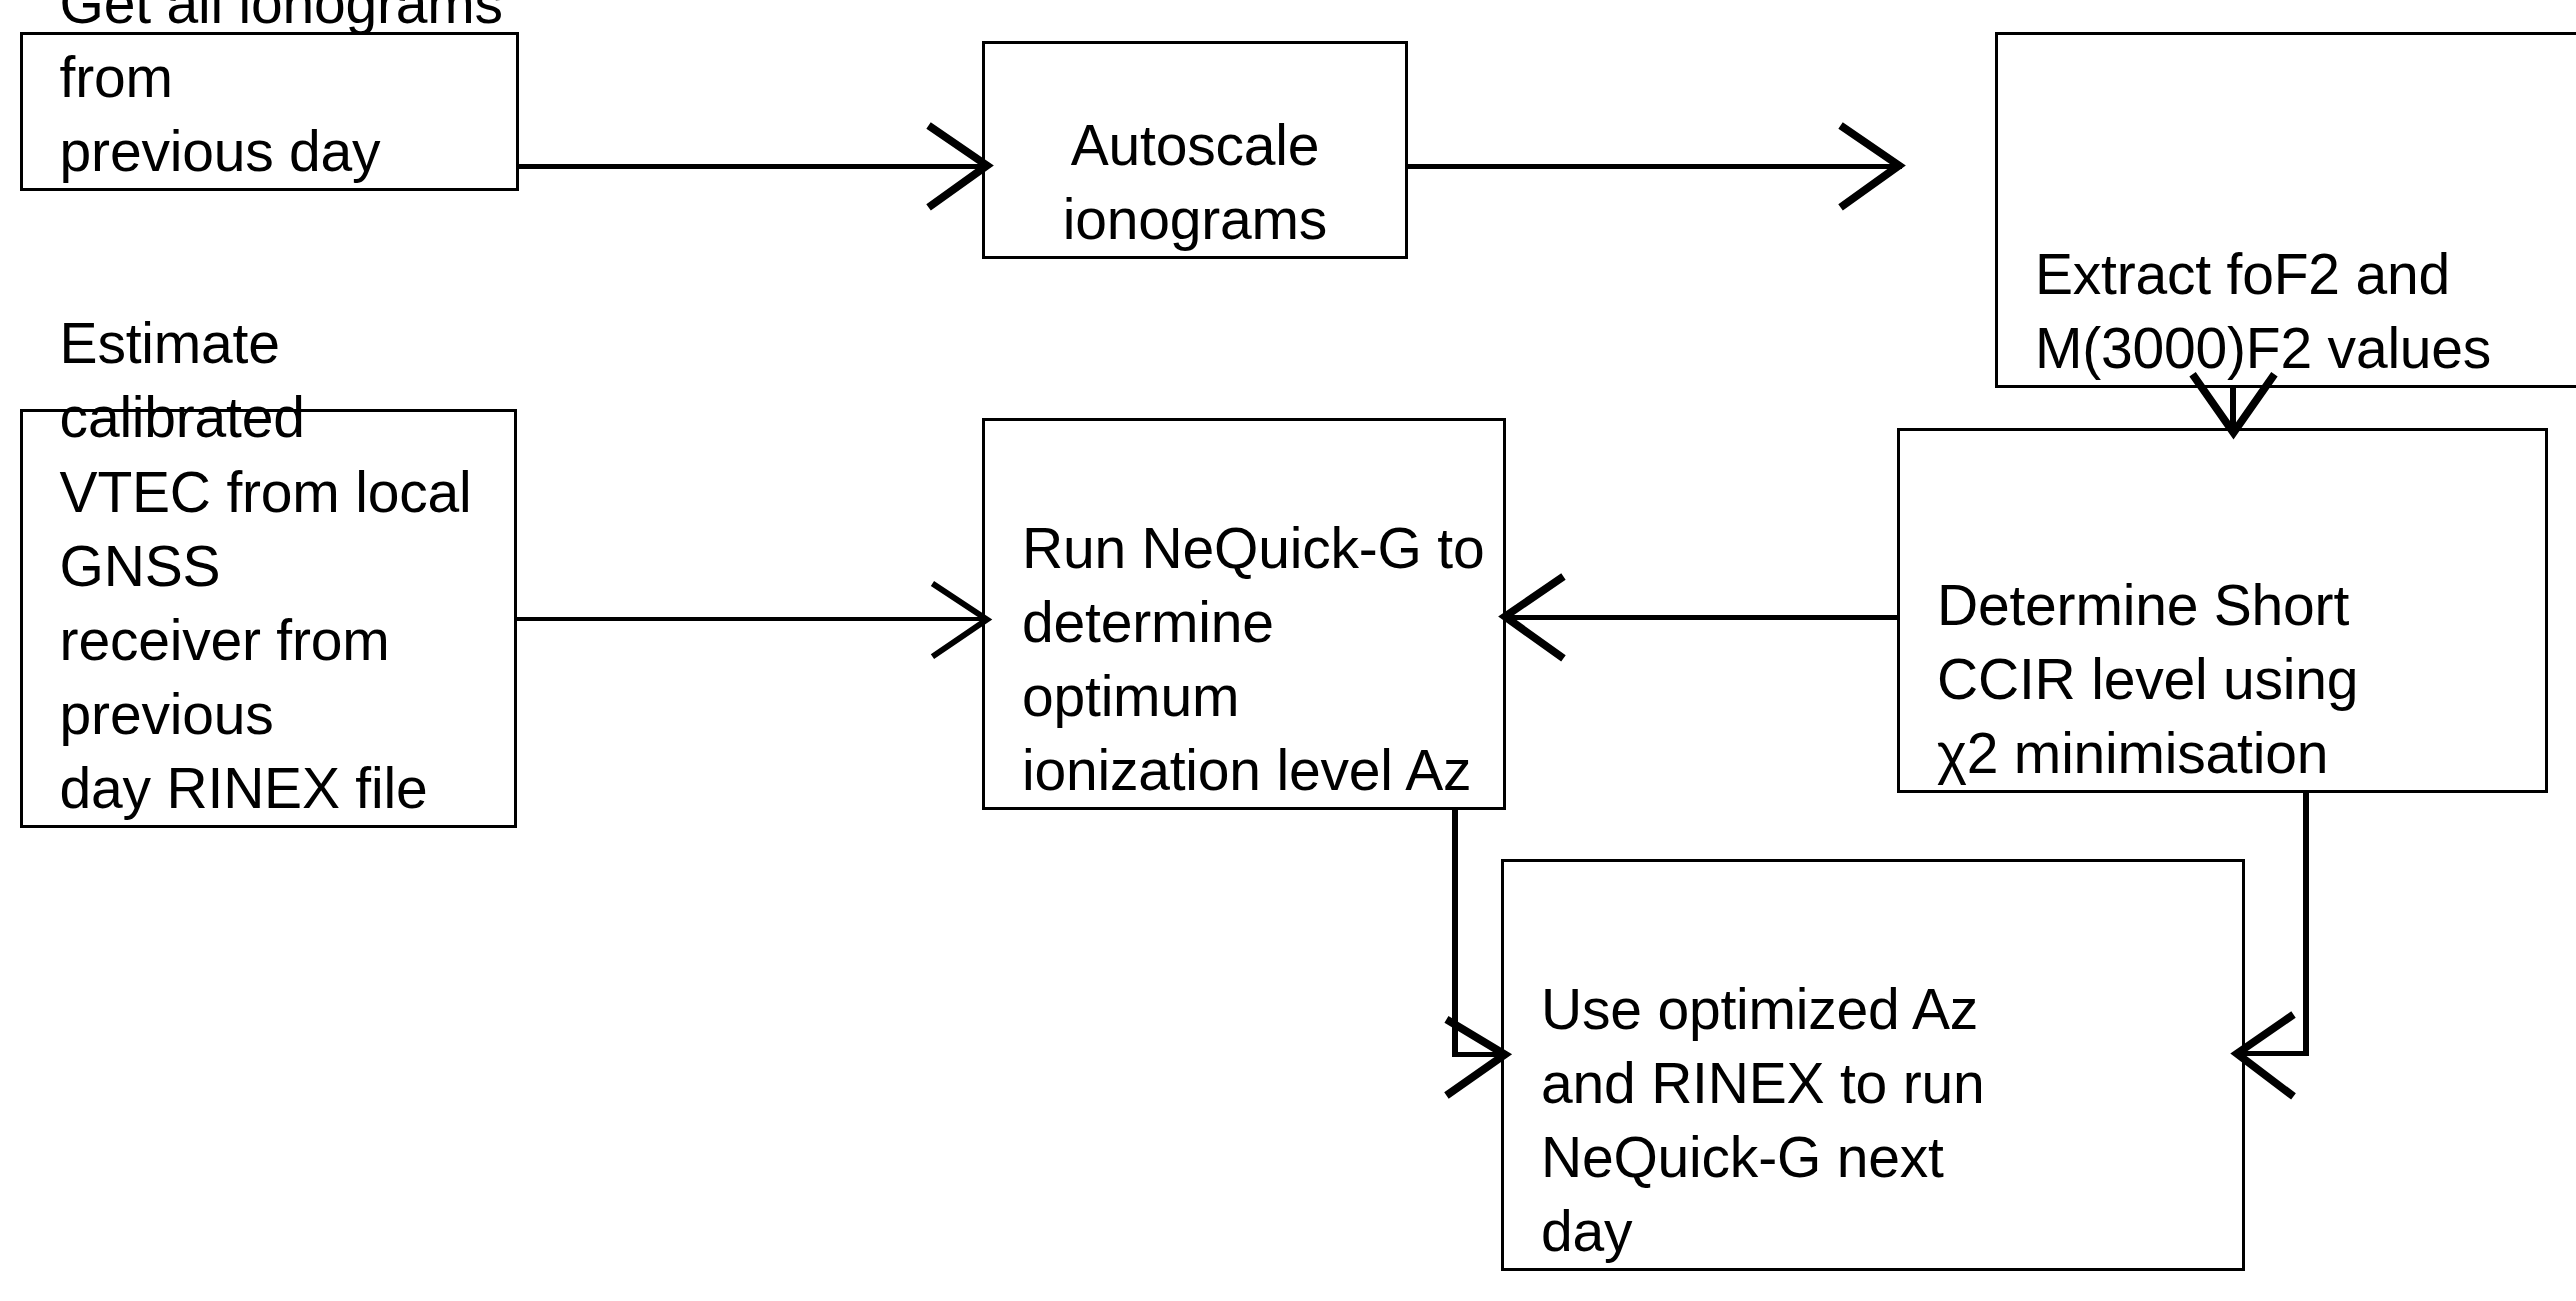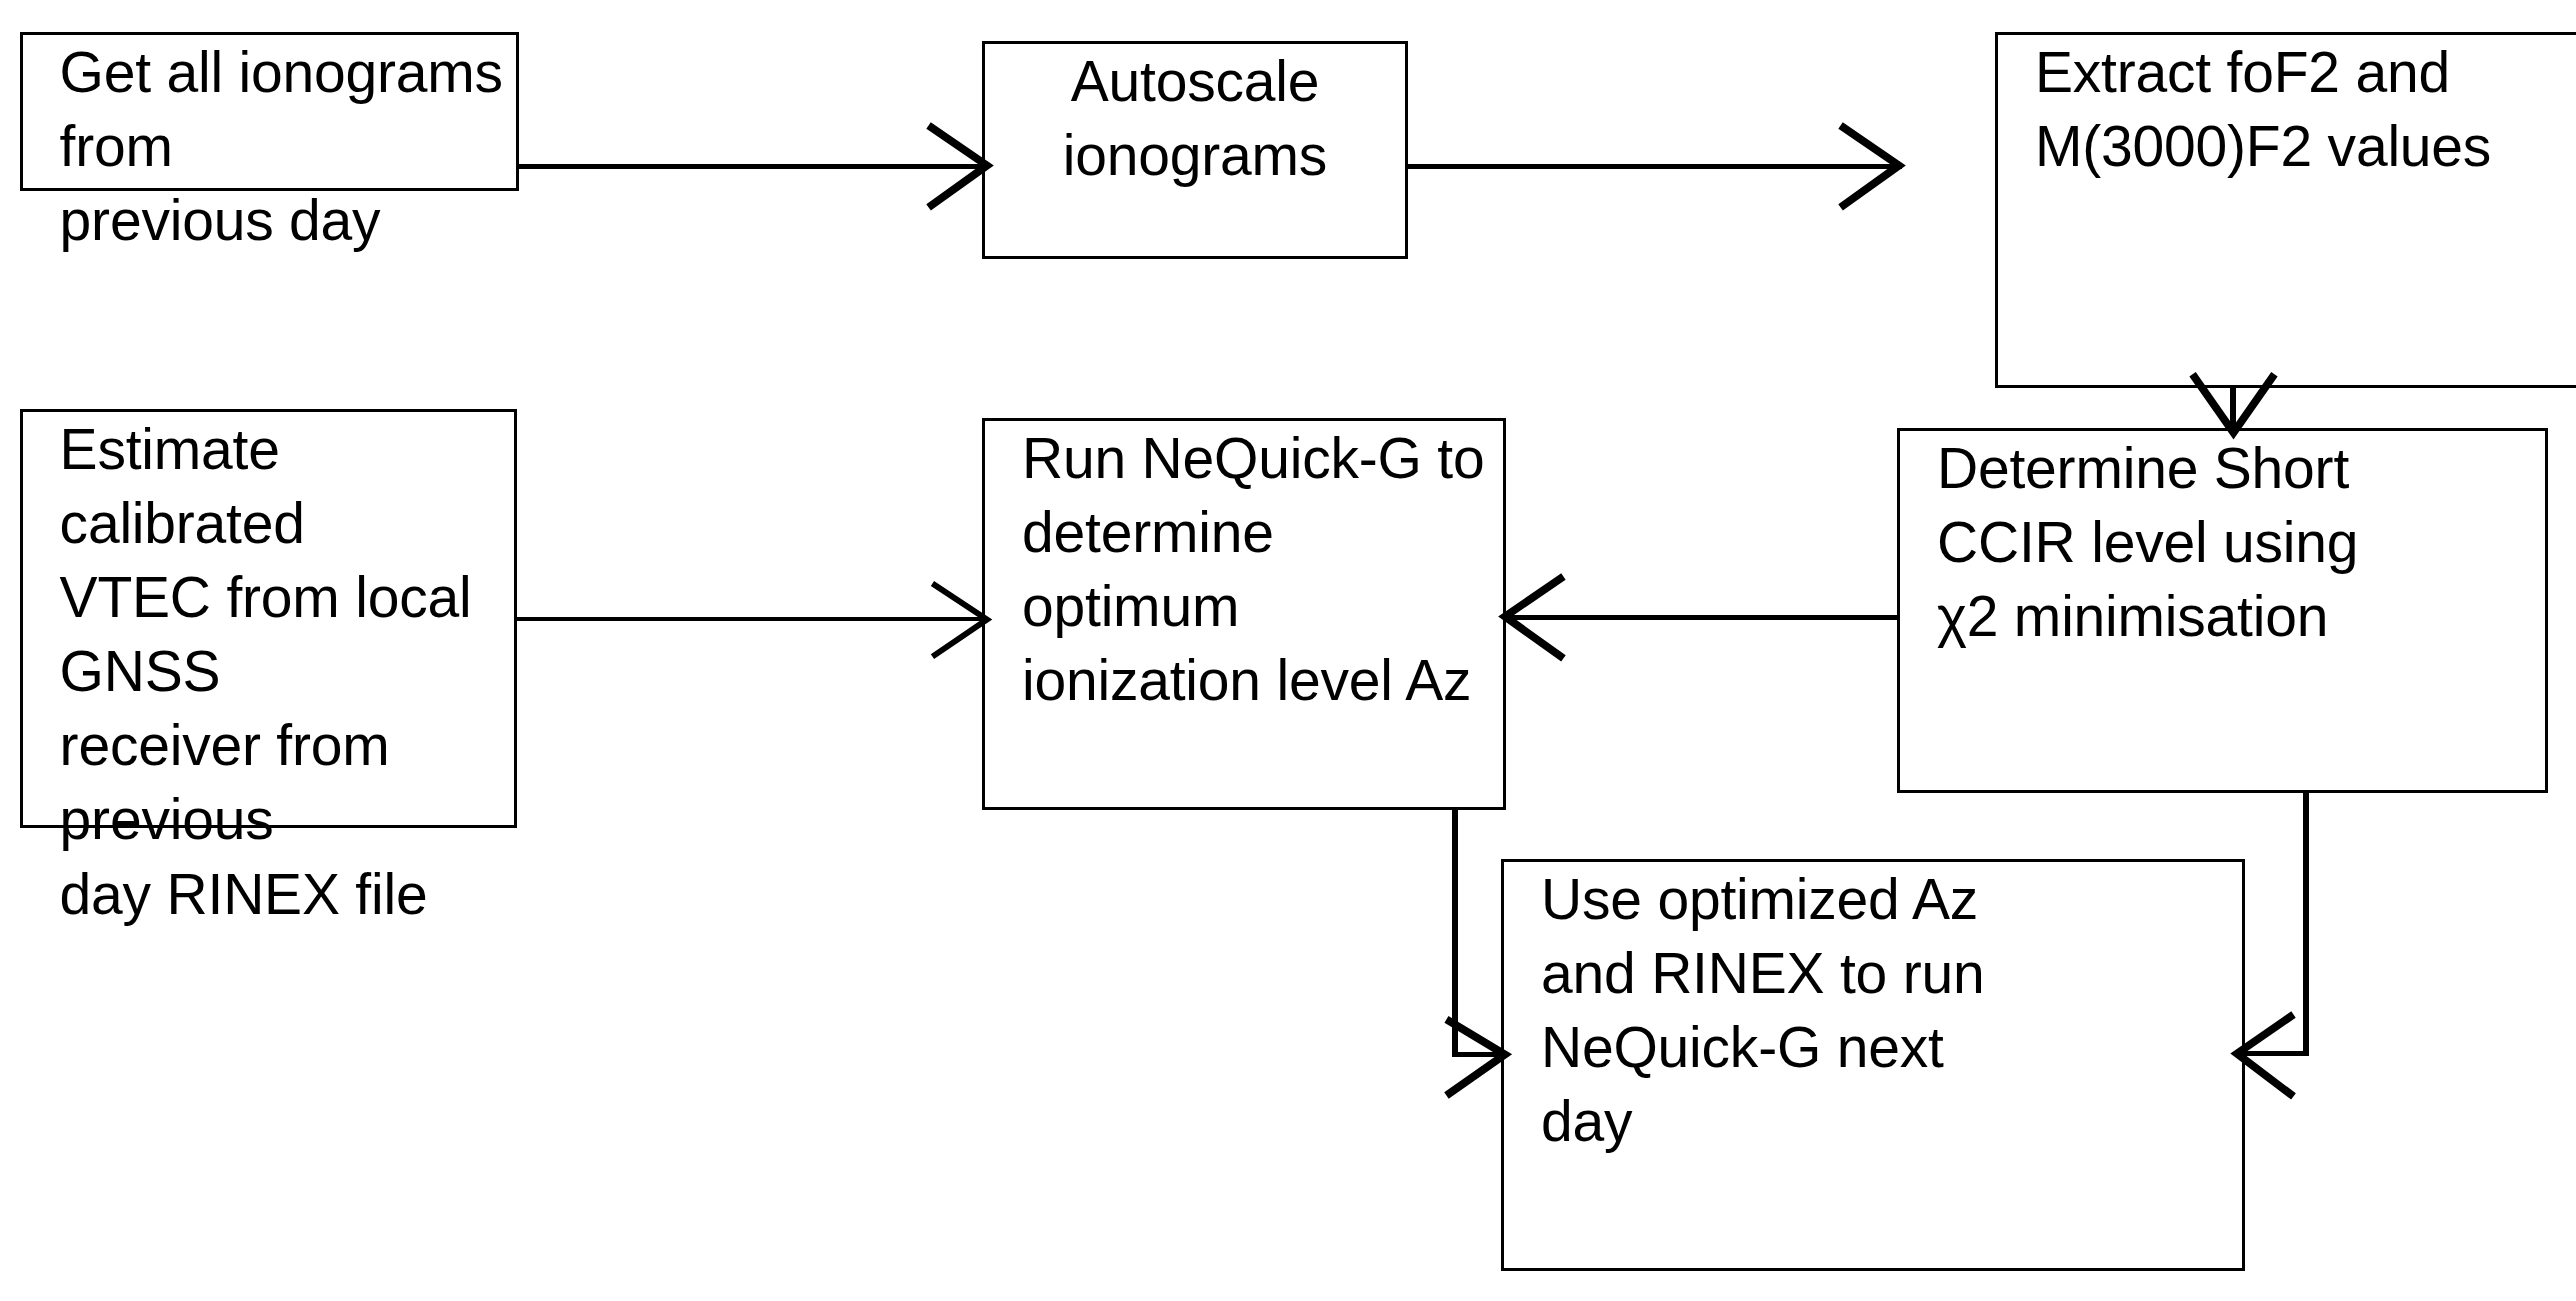--- a/index.html
+++ b/index.html
@@ -17,21 +17,21 @@
     height: 1301px;
     background: #ffffff;
     overflow: hidden;
   }
   .node {
     position: absolute;
     box-sizing: border-box;
     border: 3.9px solid #000000;
     background: #ffffff;
     display: flex;
-    align-items: flex-start;
+    align-items: flex-end;
     justify-content: flex-start;
     z-index: 2;
   }
   .node-text {
     font-size: 57px;
     line-height: 1.30;
     color: #000000;
     font-weight: 400;
     letter-spacing: -0.2px;
     white-space: pre-line;

